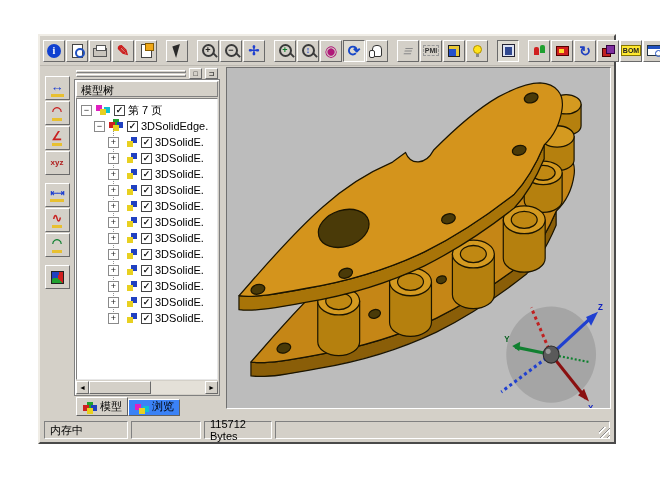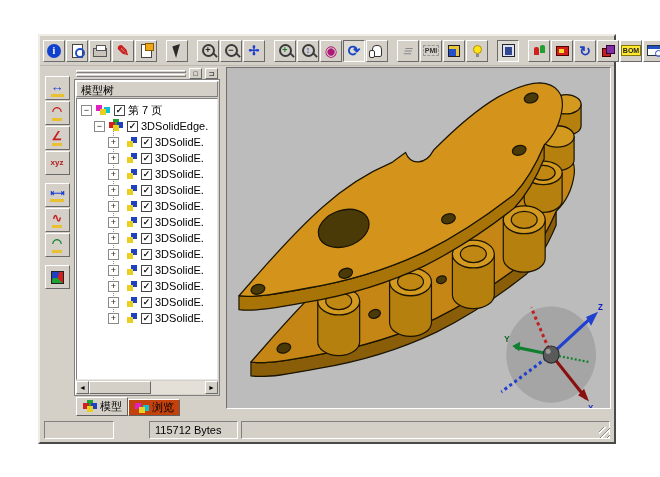--- a/index.html
+++ b/index.html
@@ -104,32 +104,32 @@
   .row-child{padding-left:31px;position:relative;z-index:1;}
   .cubes{width:6px;height:6px;background:#e8d020;flex:none;margin:4px 5px 0 5px;}
   .cubes-page{box-shadow:-4px -4px 0 #e020c0,4px -2px 0 #10c0d0;}
   .cubes-asm{box-shadow:-4px -3px 0 #d02020,4px -3px 0 #2040c0,0 -6px 0 #20a030;}
   .cubes-part{box-shadow:4px -4px 0 #2040c0;}
   .hscroll{height:13px;display:flex;margin-top:1px;background:#e4e0d8;}
   .sarrow{width:13px;height:13px;font-size:7px;}
   .hthumb{width:62px;height:13px;background:#d4d0c8;border:1px solid;
     border-color:#fff #6a6a6a #6a6a6a #fff;}
   .dock-tabs{height:20px;display:flex;align-items:flex-end;padding-left:2px;}
-  .tab{display:flex;align-items:center;gap:2px;padding:1px 5px;font-size:11px;
+  .tab{display:flex;align-items:flex-end;gap:2px;padding:1px 5px;font-size:11px;
     border:1px solid;border-color:#fff #606060 #606060 #fff;background:#d4d0c8;height:19px;}
-  .tab.inactive{height:17px;background:#c2410c;}
+  .tab.inactive{height:17px;background:#3b82f6;}
   .splitter{width:4px;}
   .viewport{flex:1;border:1px solid;border-color:#707070 #fff #fff #707070;
     background:#bcbcbc;position:relative;margin:1px 3px 9px 0;}
   .viewport svg{position:absolute;inset:0;width:100%;height:100%;}
   
   .statusbar{height:24px;display:flex;align-items:center;gap:3px;padding:2px 4px;position:relative;}
   .spanel{height:18px;border:1px solid;border-color:#808080 #fff #fff #808080;
     font-size:11px;padding:1px 5px;display:flex;align-items:center;background:#d4d0c8;color:#000;}
-  .sp1{width:84px;}.sp2{width:70px;}.sp3{width:89px;margin-left:32px;}.sp4{flex:1;}
+  .sp1{width:84px;}.sp2{width:70px;}.sp3{width:68px;}.sp4{flex:1;}
   .grip{position:absolute;right:4px;bottom:4px;width:11px;height:11px;
     background:repeating-linear-gradient(135deg,transparent 0 3px,#8a8a8a 3px 4px,#fff 4px 5px);}
 </style>
 </head>
 <body>
 
 <div class="app">
 
 
   <div class="toolbar">
@@ -443,18 +443,19 @@
           <circle cx="322" cy="265" r="2.5" fill="#9a9a9a"></circle>
           <text x="372" y="226" font-size="8" fill="#1020c0" font-weight="bold">Z</text>
           <text x="362" y="321" font-size="8" fill="#1020c0" font-weight="bold">X</text>
           <text x="278" y="256" font-size="8" fill="#0a6020" font-weight="bold">Y</text>
         </g>
       </svg>
     </div>
   </div>
 
   <div class="statusbar">
+    <div class="spanel sp1">内存中</div>
     <div class="spanel sp2"></div>
     <div class="spanel sp3">115712 Bytes</div>
     <div class="spanel sp4"></div>
     <span class="grip"></span>
   </div>
 </div>
 
 </body></html>

